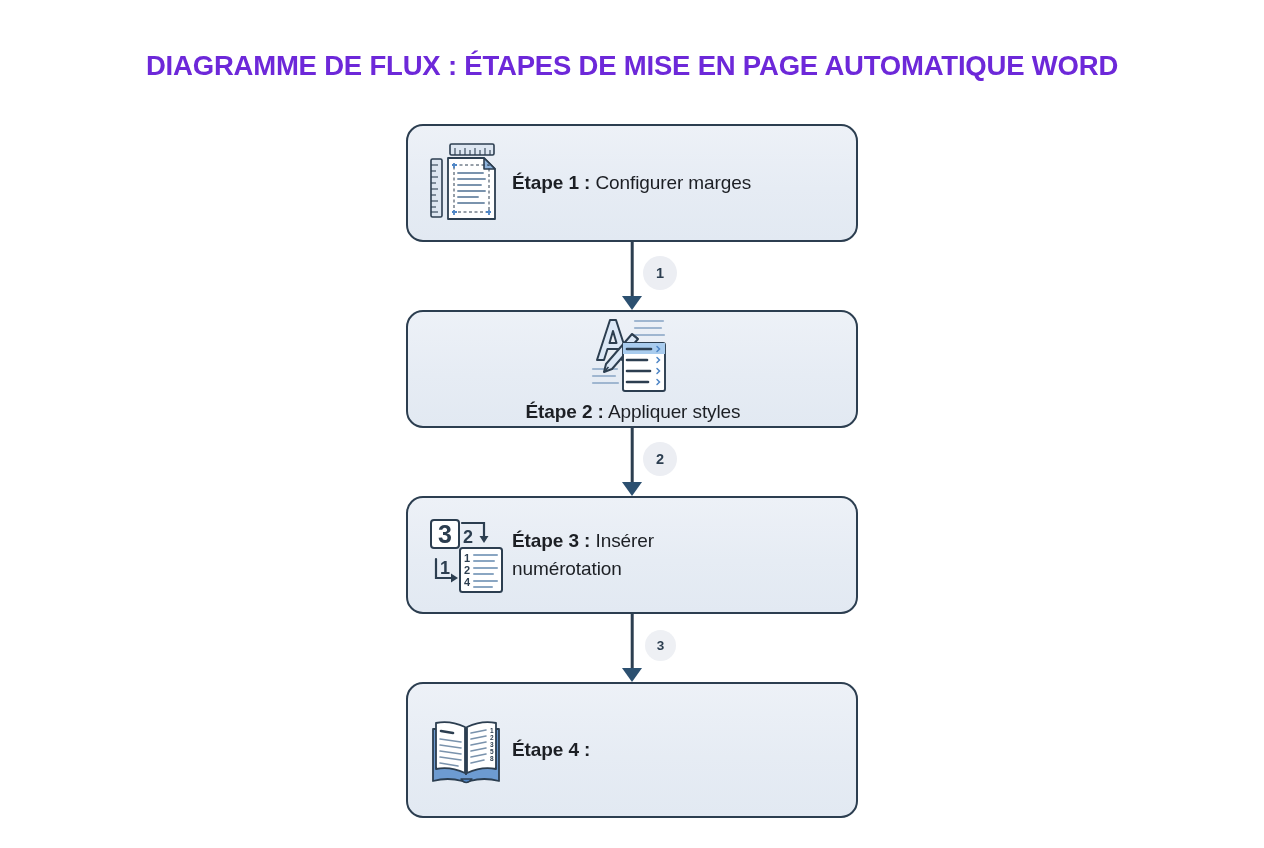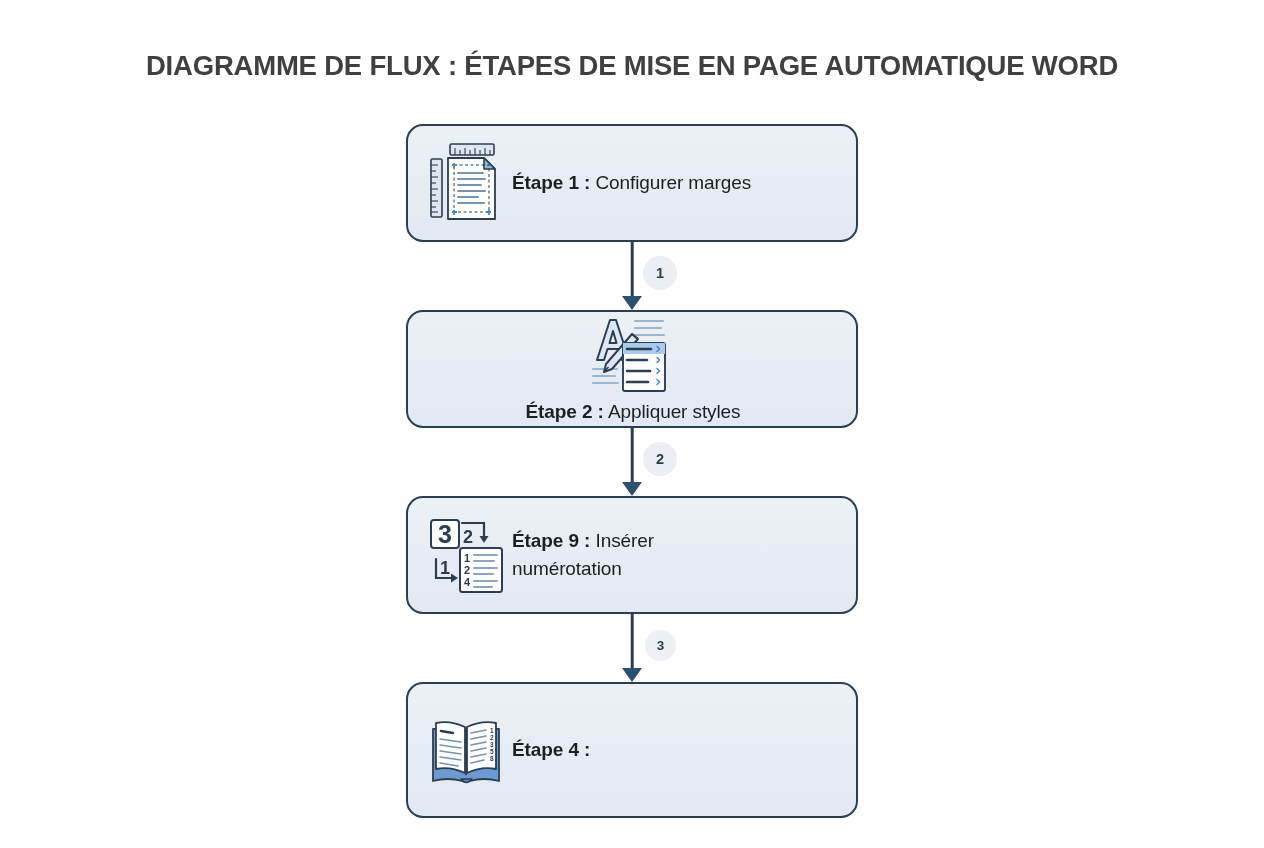--- a/index.html
+++ b/index.html
@@ -25,21 +25,21 @@
   
   .diagram-title {
     position: absolute;
     top: 50px;
     left: 0;
     width: 1264px;
     text-align: center;
     font-size: 27.5px;
     font-weight: bold;
     letter-spacing: -0.2px;
-    color: #404040;
+    color: #6d28d9;
     white-space: nowrap;
   }
 
   
   .flow {
     position: absolute;
     left: 406px;
     top: 124px;
     width: 452px;
   }
@@ -272,21 +272,21 @@
             <line x1="46" y1="43" x2="69" y2="43"></line>
             <line x1="46" y1="49" x2="66" y2="49"></line>
             <line x1="46" y1="56" x2="69" y2="56"></line>
             <line x1="46" y1="62" x2="65" y2="62"></line>
             <line x1="46" y1="69" x2="69" y2="69"></line>
             <line x1="46" y1="75" x2="64" y2="75"></line>
           </g>
         </svg>
       </div>
       <div class="node-label">
-        <span class="strong">Étape 9 :</span>
+        <span class="strong">Étape 3 :</span>
         <span>Insérer</span><br>
         <span>numérotation</span>
       </div>
     </div>
 
     <div class="connector">
       <div class="conn-line"></div>
       <div class="conn-head"></div>
       <div class="conn-badge small">3</div>
     </div>

